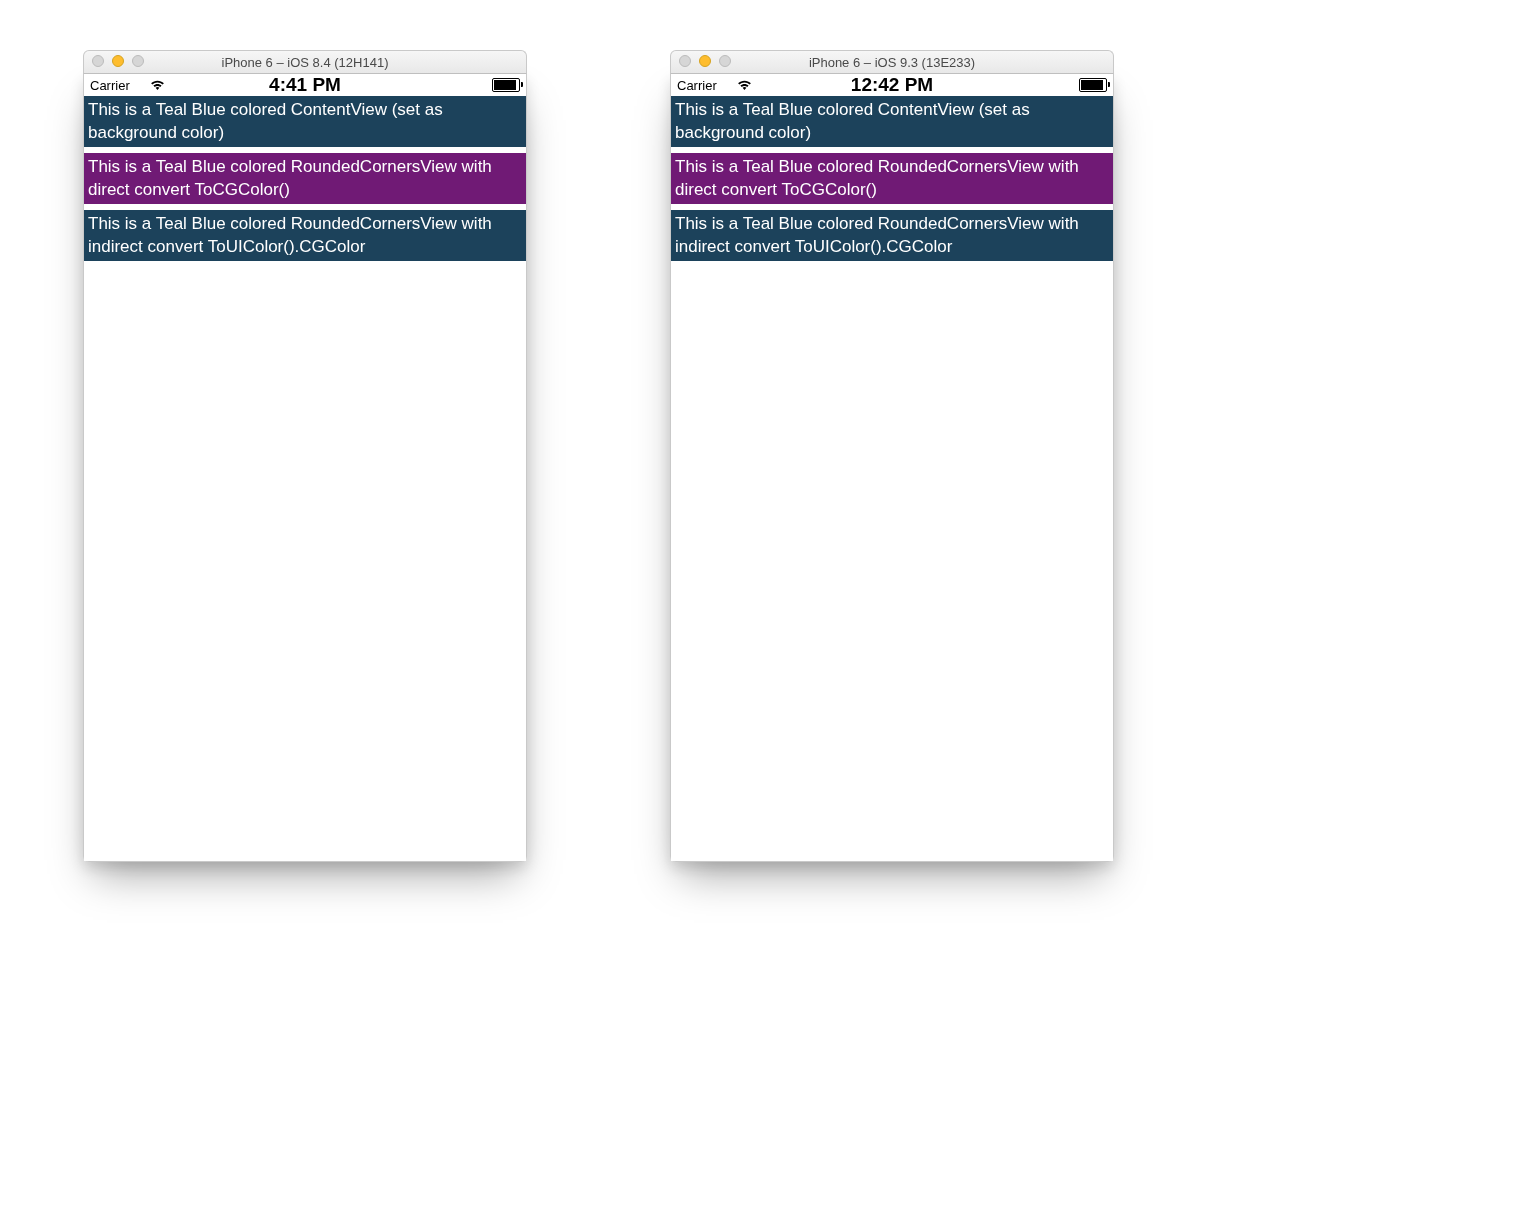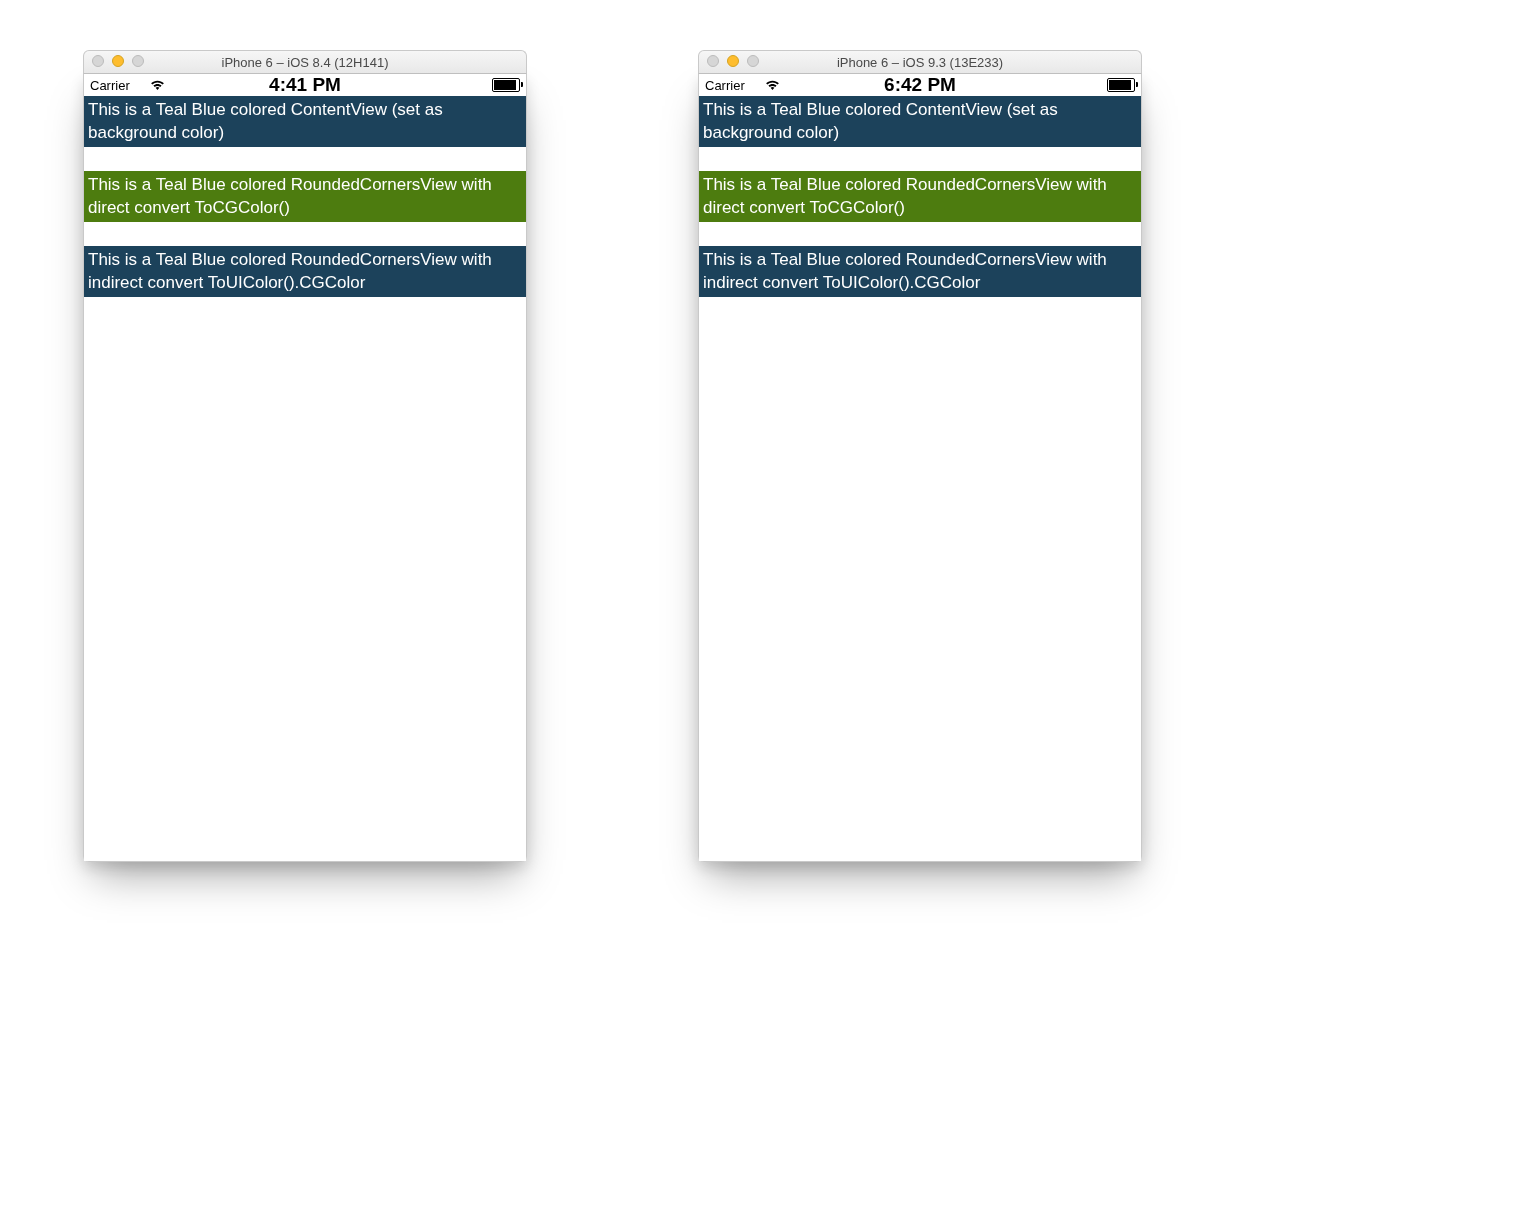--- a/index.html
+++ b/index.html
@@ -15,21 +15,21 @@
     width: 1514px;
     height: 936px;
     position: relative;
   }
   .sim {
     position: absolute;
     width: 444px;
     top: 50px;
   }
   .sim.left  { left: 83px; }
-  .sim.right { left: 678px; padding-left: 20px; }
+  .sim.right { left: 650px; padding-left: 20px; }
 
   
   .titlebar {
     height: 22px;
     background: linear-gradient(#f6f6f6, #e8e8e8);
     border: 1px solid #c9c9c9;
     border-bottom: 1px solid #bfbfbf;
     border-radius: 6px 6px 0 0;
     position: relative;
     display: flex;
@@ -120,24 +120,24 @@
     width: 22px;
     background: #000;
   }
 
   
   .row {
     color: #ffffff;
     font-size: 17px;
     line-height: 23px;
     padding: 2px 4px 3px 4px;
-    margin-bottom: 24px;
+    margin-bottom: 6px;
   }
   .row.teal-dark  { background: #1c425b; }
-  .row.teal-mid   { background: #4d7c0f; }
+  .row.teal-mid   { background: #701a75; }
 </style>
 </head>
 <body>
 
 <div class="stage">
 
   <div class="sim left">
     <div class="titlebar">
       <div class="traffic">
         <div class="tl close"></div>
@@ -195,21 +195,21 @@
           <div class="sb-left">
             <span>Carrier</span>
             <span class="wifi-icon">
               <svg width="15" height="12" viewBox="0 0 15 12">
                 <path d="M7.5 11 L5.6 8.8 C6.1 8.3 6.8 8 7.5 8 C8.2 8 8.9 8.3 9.4 8.8 Z" fill="#000"></path>
                 <path d="M3.4 6.6 C4.5 5.5 6 4.9 7.5 4.9 C9 4.9 10.5 5.5 11.6 6.6 L10.3 8 C9.5 7.3 8.5 6.9 7.5 6.9 C6.5 6.9 5.5 7.3 4.7 8 Z" fill="#000"></path>
                 <path d="M1.1 4.3 C2.8 2.6 5.1 1.7 7.5 1.7 C9.9 1.7 12.2 2.6 13.9 4.3 L12.6 5.6 C11.2 4.3 9.4 3.6 7.5 3.6 C5.6 3.6 3.8 4.3 2.4 5.6 Z" fill="#000"></path>
               </svg>
             </span>
           </div>
-          <div class="sb-time">6:42 PM</div>
+          <div class="sb-time">12:42 PM</div>
           <div class="sb-right">
             <div class="battery">
                 <div class="fill"></div>
               </div>
           </div>
         </div>
 
         <div class="row teal-dark">
           <span>This is a Teal Blue colored ContentView (set as background color)</span>
         </div>

